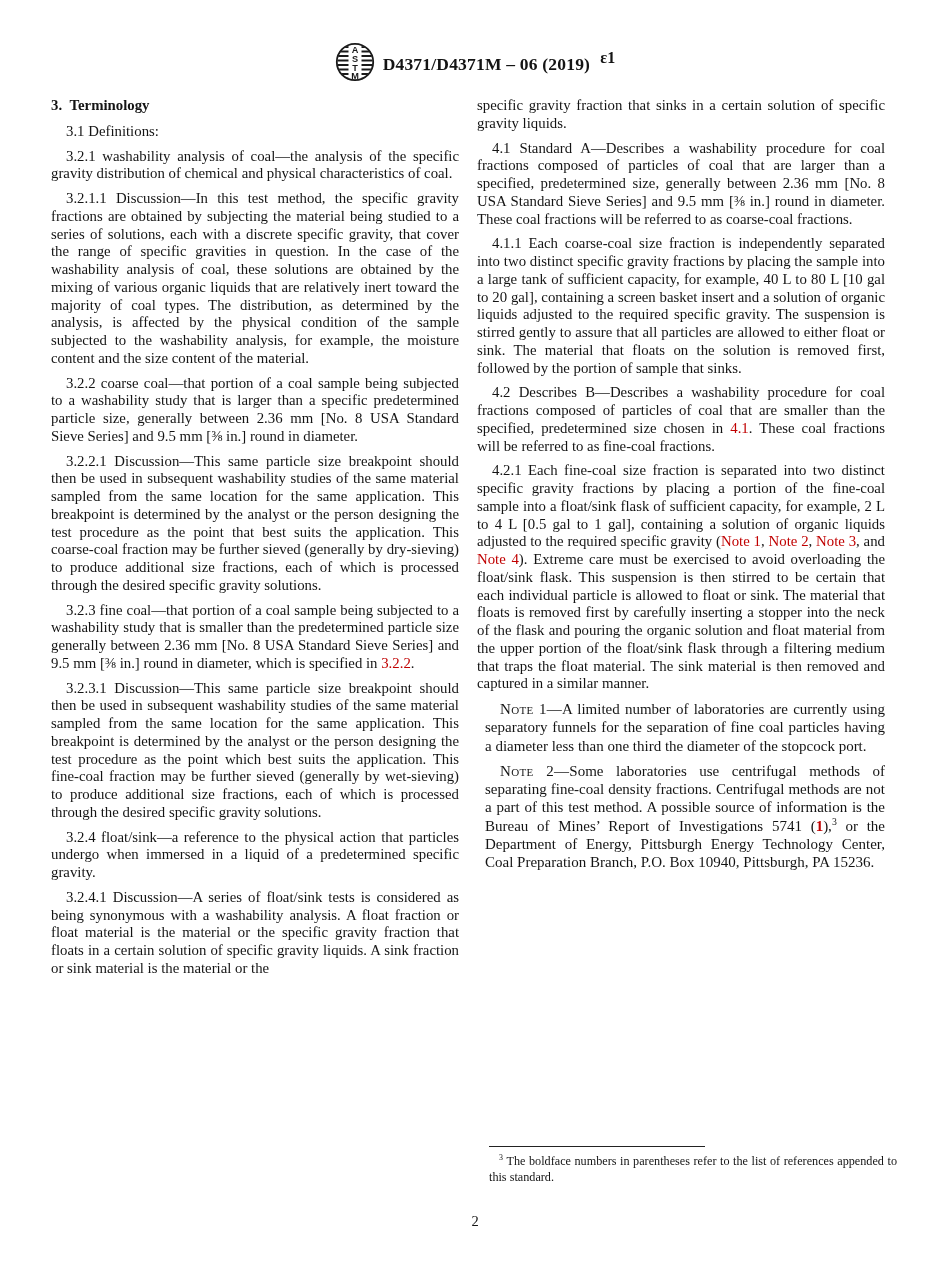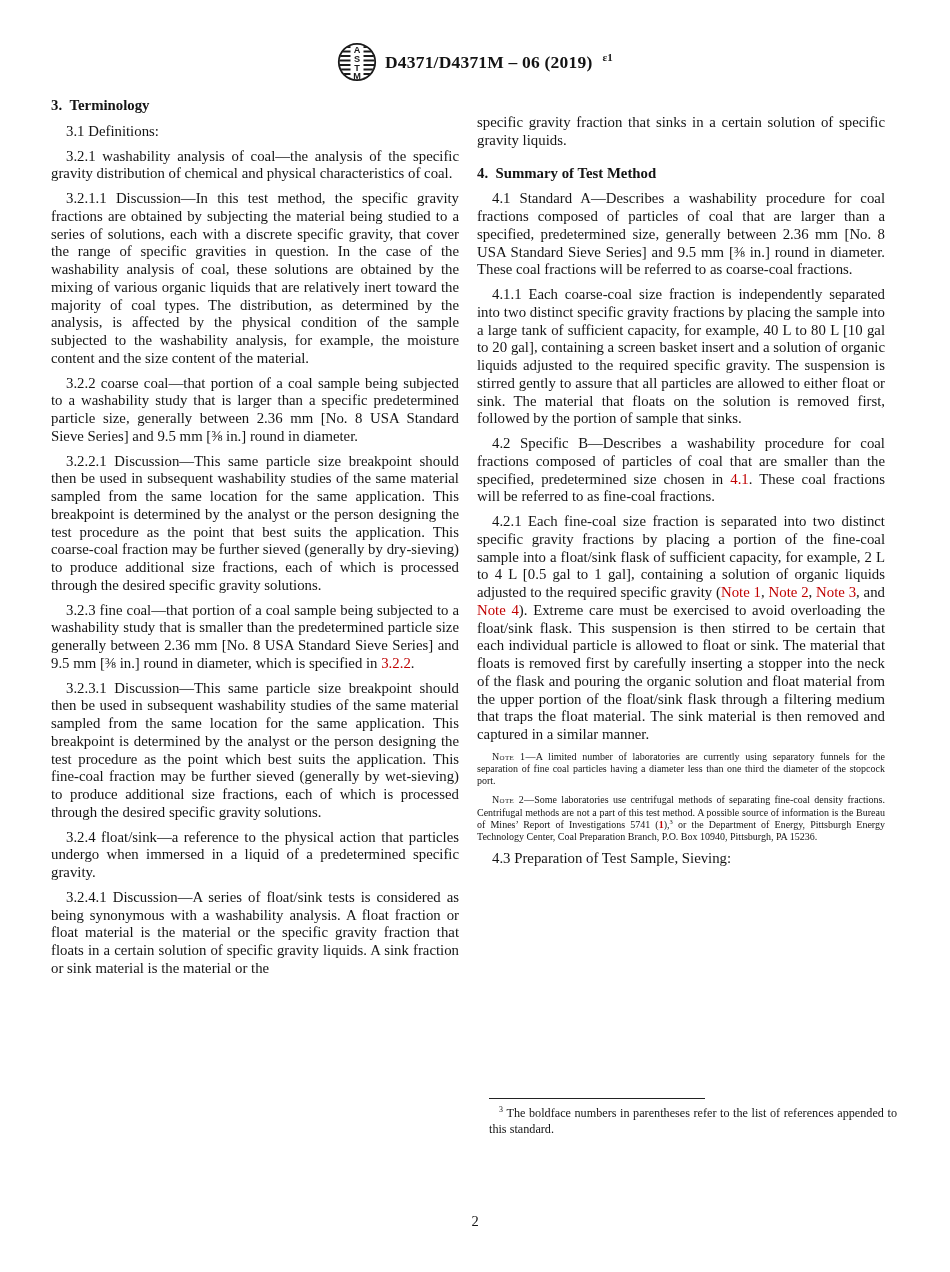--- a/index.html
+++ b/index.html
@@ -17,48 +17,48 @@
 
   .doc-header {
     display: flex;
     justify-content: center;
     align-items: center;
     gap: 8px;
     padding-top: 42px;
   }
   .logo svg { display: block; }
   .designation { font-weight: 700; font-size: 17.5px; letter-spacing: .2px; }
-  .designation .eps { font-size: 11px; vertical-align: super; margin-left: 10px; }
+  .designation .eps { font-size: 16px; vertical-align: super; margin-left: 10px; }
 
   .columns {
     display: flex;
     gap: 18px;
     padding: 15px 51px 0 51px;
   }
   .col {
     width: 408px;
     font-size: 14.8px;
     line-height: 1.2;
     text-align: justify;
     hyphens: auto;
   }
 
   .h2 { font-weight: 700; margin: 15px 0 8px 0; text-align: left; }
   .col > .h2:first-child { margin-top: 0; }
   .p { margin: 7px 0 0 0; text-indent: 15px; }
-  .p.cont { margin-top: 17px; text-indent: 0; }
-  .note { margin: 7px 0 0 0; font-size: 10px; line-height: 1.22; text-indent: 15px; }
+  .p.cont { margin-top: 0; text-indent: 0; }
+  .note { margin: 7px 0 0 8px; font-size: 15px; line-height: 1.22; text-indent: 15px; }
 
   .seg-i { }
   .seg-link { color: #c00000; }
   .seg-blink { color: #c00000; font-weight: 700; }
   .seg-sc { font-variant: small-caps; letter-spacing: .3px; }
   .seg-sup { vertical-align: super; font-size: 0.65em; line-height: 0; }
 
-  .footnote-area { position: absolute; left: 489px; top: 1098px; width: 408px; }
+  .footnote-area { position: absolute; left: 489px; top: 1146px; width: 408px; }
   .footnote-rule { width: 216px; border-top: 1px solid #222; margin-bottom: 7px; }
   .footnote { font-size: 12.2px; line-height: 1.3; text-align: justify; text-indent: 10px; }
 
   .page-number {
     position: absolute;
     top: 1213px;
     left: 0;
     width: 100%;
     text-align: center;
     font-size: 14.5px;
@@ -113,28 +113,26 @@
         <div class="p">3.2.1.1 <span class="seg-i">Discussion</span>—In this test method, the specific gravity fractions are obtained by subjecting the material being studied to a series of solutions, each with a discrete specific gravity, that cover the range of specific gravities in question. In the case of the washability analysis of coal, these solutions are obtained by the mixing of various organic liquids that are relatively inert toward the majority of coal types. The distribution, as determined by the analysis, is affected by the physical condition of the sample subjected to the washability analysis, for example, the moisture content and the size content of the material.</div>
         <div class="p">3.2.2 <span class="seg-i">coarse coal</span>—that portion of a coal sample being subjected to a washability study that is larger than a specific predetermined particle size, generally between 2.36 mm [No. 8 USA Standard Sieve Series] and 9.5 mm [⅜ in.] round in diameter.</div>
         <div class="p">3.2.2.1 <span class="seg-i">Discussion</span>—This same particle size breakpoint should then be used in subsequent washability studies of the same material sampled from the same location for the same application. This breakpoint is determined by the analyst or the person designing the test procedure as the point that best suits the application. This coarse-coal fraction may be further sieved (generally by dry-sieving) to produce additional size fractions, each of which is processed through the desired specific gravity solutions.</div>
         <div class="p">3.2.3 <span class="seg-i">fine coal</span>—that portion of a coal sample being subjected to a washability study that is smaller than the predetermined particle size generally between 2.36 mm [No. 8 USA Standard Sieve Series] and 9.5 mm [⅜ in.] round in diameter, which is specified in <span class="seg-link">3.2.2</span>.</div>
         <div class="p">3.2.3.1 <span class="seg-i">Discussion</span>—This same particle size breakpoint should then be used in subsequent washability studies of the same material sampled from the same location for the same application. This breakpoint is determined by the analyst or the person designing the test procedure as the point which best suits the application. This fine-coal fraction may be further sieved (generally by wet-sieving) to produce additional size fractions, each of which is processed through the desired specific gravity solutions.</div>
         <div class="p">3.2.4 <span class="seg-i">float/sink</span>—a reference to the physical action that particles undergo when immersed in a liquid of a predetermined specific gravity.</div>
         <div class="p">3.2.4.1 <span class="seg-i">Discussion</span>—A series of float/sink tests is considered as being synonymous with a washability analysis. A float fraction or float material is the material or the specific gravity fraction that floats in a certain solution of specific gravity liquids. A sink fraction or sink material is the material or the</div>
       </div>
     <div class="col">
         <div class="p cont">specific gravity fraction that sinks in a certain solution of specific gravity liquids.</div>
-        <div class="h2">4. Summary of Test Method</div>
         <div class="p">4.1 <span class="seg-i">Standard A</span>—Describes a washability procedure for coal fractions composed of particles of coal that are larger than a specified, predetermined size, generally between 2.36 mm [No. 8 USA Standard Sieve Series] and 9.5 mm [⅜ in.] round in diameter. These coal fractions will be referred to as coarse-coal fractions.</div>
         <div class="p">4.1.1 Each coarse-coal size fraction is independently separated into two distinct specific gravity fractions by placing the sample into a large tank of sufficient capacity, for example, 40 L to 80 L [10 gal to 20 gal], containing a screen basket insert and a solution of organic liquids adjusted to the required specific gravity. The suspension is stirred gently to assure that all particles are allowed to either float or sink. The material that floats on the solution is removed first, followed by the portion of sample that sinks.</div>
-        <div class="p">4.2 <span class="seg-i">Specific B</span>—Describes a washability procedure for coal fractions composed of particles of coal that are smaller than the specified, predetermined size chosen in <span class="seg-link">4.1</span>. These coal fractions will be referred to as fine-coal fractions.</div>
+        <div class="p">4.2 <span class="seg-i">Describes B</span>—Describes a washability procedure for coal fractions composed of particles of coal that are smaller than the specified, predetermined size chosen in <span class="seg-link">4.1</span>. These coal fractions will be referred to as fine-coal fractions.</div>
         <div class="p">4.2.1 Each fine-coal size fraction is separated into two distinct specific gravity fractions by placing a portion of the fine-coal sample into a float/sink flask of sufficient capacity, for example, 2 L to 4 L [0.5 gal to 1 gal], containing a solution of organic liquids adjusted to the required specific gravity (<span class="seg-link">Note 1</span>, <span class="seg-link">Note 2</span>, <span class="seg-link">Note 3</span>, and <span class="seg-link">Note 4</span>). Extreme care must be exercised to avoid overloading the float/sink flask. This suspension is then stirred to be certain that each individual particle is allowed to float or sink. The material that floats is removed first by carefully inserting a stopper into the neck of the flask and pouring the organic solution and float material from the upper portion of the float/sink flask through a filtering medium that traps the float material. The sink material is then removed and captured in a similar manner.</div>
         <div class="note"><span class="seg-sc">Note 1—</span>A limited number of laboratories are currently using separatory funnels for the separation of fine coal particles having a diameter less than one third the diameter of the stopcock port.</div>
         <div class="note"><span class="seg-sc">Note 2—</span>Some laboratories use centrifugal methods of separating fine-coal density fractions. Centrifugal methods are not a part of this test method. A possible source of information is the Bureau of Mines’ Report of Investigations 5741 (<span class="seg-blink">1</span>),<span class="seg-sup">3</span>&nbsp;or the Department of Energy, Pittsburgh Energy Technology Center, Coal Preparation Branch, P.O. Box 10940, Pittsburgh, PA 15236.</div>
-        <div class="p">4.3 <span class="seg-i">Preparation of Test Sample, Sieving:</span></div>
       </div>
   </div>
 
   <div class="footnote-area">
     <div class="footnote-rule"></div>
     <div class="footnote"><span class="seg-sup">3</span>&nbsp;The boldface numbers in parentheses refer to the list of references appended to this standard.</div>
   </div>
 
   <div class="page-number">2</div>
 

